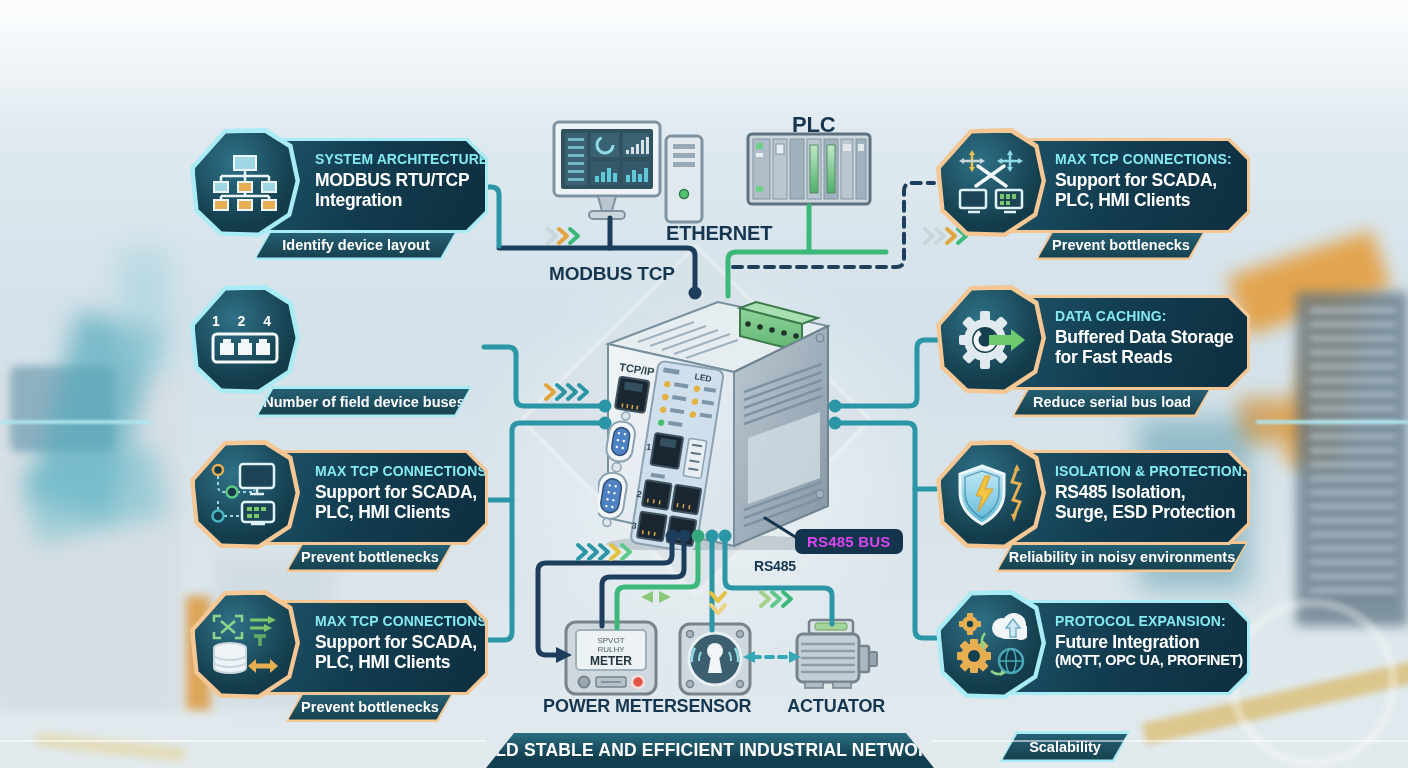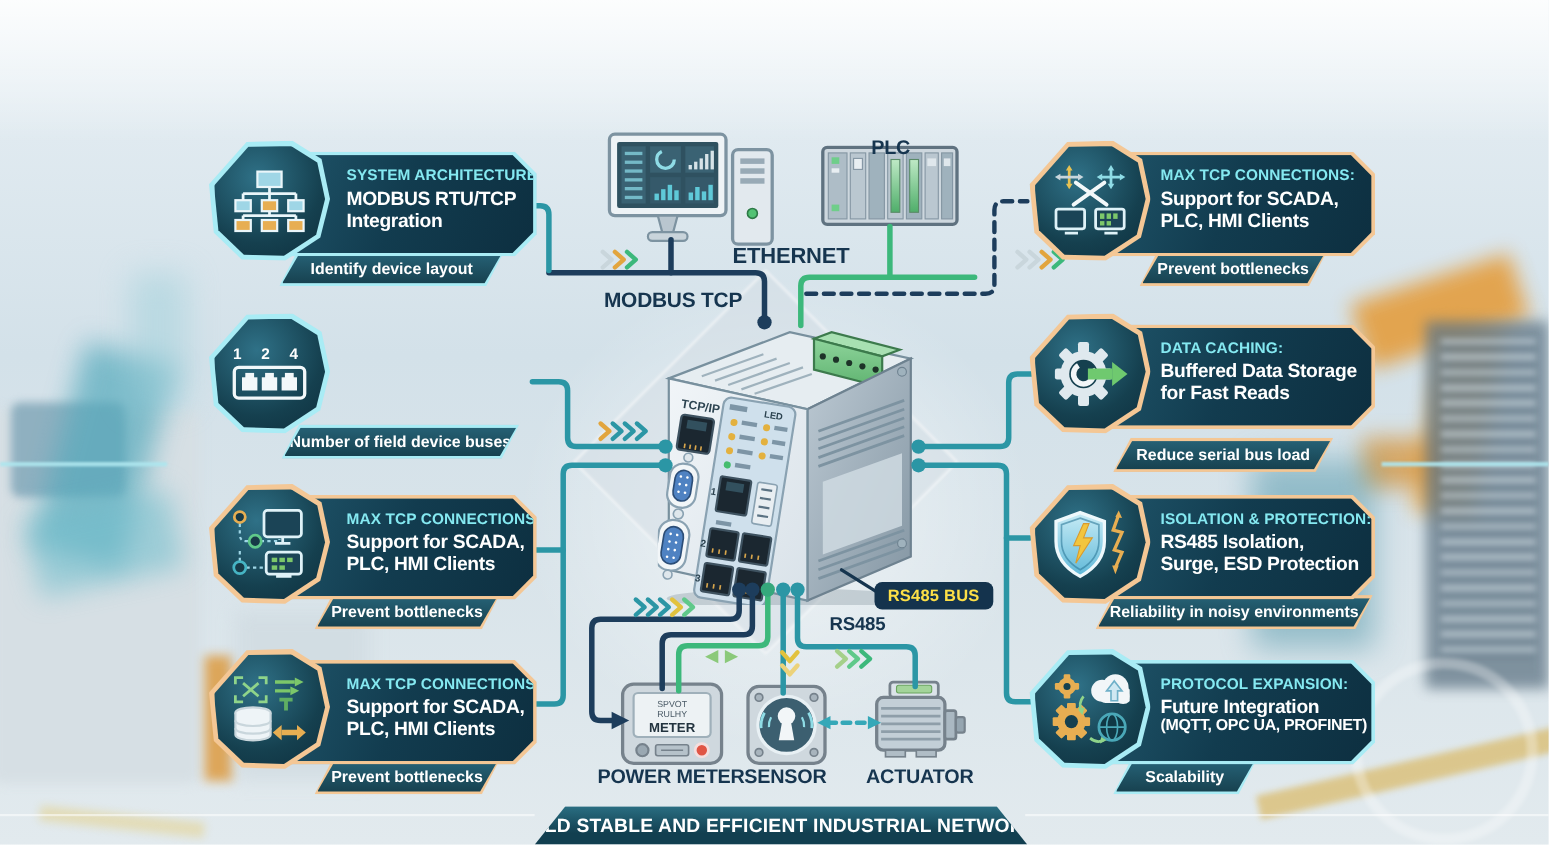--- a/index.html
+++ b/index.html
@@ -43,21 +43,21 @@
     background:linear-gradient(180deg,#256074,#17414f);color:#fff;font-size:14.5px;font-weight:bold;
     display:flex;align-items:center;justify-content:center;white-space:nowrap;}
   .chip{position:absolute;left:0;top:2px;width:110px;height:110px;z-index:3;background:var(--bc);
     clip-path:polygon(31% 1%,69% 0%,93% 15%,100% 48%,92% 80%,63% 99%,27% 98%,4% 76%,0% 36%);
     filter:drop-shadow(0 4px 7px rgba(12,42,62,.4));}
   .chip-in{position:absolute;inset:4.5px;clip-path:polygon(31% 1%,69% 0%,93% 15%,100% 48%,92% 80%,63% 99%,27% 98%,4% 76%,0% 36%);
     background:radial-gradient(circle at 38% 28%,#2f7187 0%,#15404f 62%,#0e2f3d 100%);
     display:flex;align-items:center;justify-content:center;}
   
   .diag-label{position:absolute;font-weight:bold;color:#16354f;z-index:6;letter-spacing:-.2px;white-space:nowrap;}
-  .rs485bus{position:absolute;left:795px;top:529px;z-index:6;background:#14334d;color:#fde047;
+  .rs485bus{position:absolute;left:795px;top:529px;z-index:6;background:#14334d;color:#d946ef;
     font-size:15px;font-weight:bold;padding:4px 12px;border-radius:7px;letter-spacing:.2px;}
   .art{position:absolute;z-index:3;}
   #overlay{position:absolute;left:0;top:0;z-index:5;pointer-events:none;}
   .diamond{position:absolute;left:572px;top:296px;width:244px;height:244px;z-index:2;
     transform:rotate(45deg);background:rgba(214,223,230,.55);border:2px solid rgba(255,255,255,.6);filter:blur(1px);}
 </style>
 </head>
 <body>
 
 <div id="canvas">
@@ -399,25 +399,25 @@
       <path d="M761,592 l8,7 l-8,7" stroke="#a5d08a"></path>
         <path d="M772,592 l8,7 l-8,7" stroke="#5fc98a"></path>
         <path d="M783,592 l8,7 l-8,7" stroke="#3cb87b"></path>
       <path d="M711,593 l7,8 l7,-8" stroke="#e2c23e"></path>
         <path d="M711,605 l7,8 l7,-8" stroke="#ecd27a"></path>
     </g>
     <polygon points="653,591 641,597 653,603" fill="#8bc97a"></polygon>
     <polygon points="659,591 671,597 659,603" fill="#8bc97a"></polygon>
   </svg>
 
-  <div class="diag-label" style="left:792px;top:124px;font-size:18px;">PLC</div>
+  <div class="diag-label" style="left:792px;top:112px;font-size:22px;">PLC</div>
   <div class="diag-label" style="left:666px;top:222px;font-size:20px;">ETHERNET</div>
   <div class="diag-label" style="left:549px;top:263px;font-size:19px;">MODBUS TCP</div>
   <div class="rs485bus">RS485 BUS</div>
-  <div class="diag-label" style="left:754px;top:558px;font-size:17px;">RS485</div>
+  <div class="diag-label" style="left:754px;top:558px;font-size:14px;">RS485</div>
   <div class="diag-label" style="left:540px;top:696px;width:140px;text-align:center;font-size:18px;">POWER METER</div>
   <div class="diag-label" style="left:664px;top:696px;width:100px;text-align:center;font-size:18px;">SENSOR</div>
   <div class="diag-label" style="left:785px;top:696px;width:100px;text-align:right;font-size:18px;">ACTUATOR</div>
 
   <div class="item left cyan" style="left:190px;top:126px;">
     <div class="sub" style="left:64px;width:204px;">
         <div class="sub-in">Identify device layout</div>
       </div>
     <div class="plate">
         <div class="plate-in">
@@ -595,21 +595,21 @@
               <rect x="44" y="51" width="4" height="4"></rect>
               <rect x="50" y="51" width="4" height="4"></rect>
             </g>
         <line x1="48" y1="62" x2="60" y2="62" stroke="#dff2f8" stroke-width="2.5"></line>
       </svg>
     </div>
       </div>
   </div>
 
   <div class="item right peach" style="left:936px;top:283px;">
-    <div class="sub" style="left:76px;width:200px;margin-top:12px;">
+    <div class="sub" style="left:76px;width:200px;">
         <div class="sub-in">Reduce serial bus load</div>
       </div>
     <div class="plate">
         <div class="plate-in">
       <div class="p-title">DATA CACHING:</div>
       <div class="p-line">Buffered Data Storage</div>
       <div class="p-line">for Fast Reads</div>
     </div>
       </div>
     <div class="chip">
@@ -660,21 +660,21 @@
         <polygon points="29,14 20,34 26,34 22,50 37,27 29,27 34,14" fill="#f2c53e" stroke="#d89a2e"></polygon>
         <path d="M61,6 L56,20 L64,22 L57,38 L64,40 L58,54" fill="none" stroke="#e7ae52" stroke-width="3"></path>
         <polygon points="58,8 61,2 64,9" fill="#e7ae52"></polygon>
         <polygon points="55,52 58,60 61,52" fill="#e7ae52"></polygon>
       </svg>
     </div>
       </div>
   </div>
 
   <div class="item right cyan" style="left:936px;top:588px;">
-    <div class="sub" style="left:76px;width:130px;">
+    <div class="sub" style="left:64px;width:130px;margin-top:40px;">
         <div class="sub-in">Scalability</div>
       </div>
     <div class="plate">
         <div class="plate-in">
       <div class="p-title">PROTOCOL EXPANSION:</div>
       <div class="p-line">Future Integration</div>
       <div class="p-line small">(MQTT, OPC UA, PROFINET)</div>
     </div>
       </div>
     <div class="chip">

